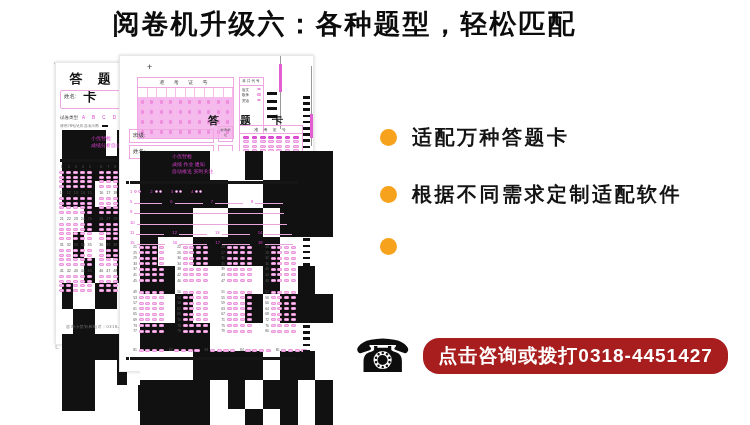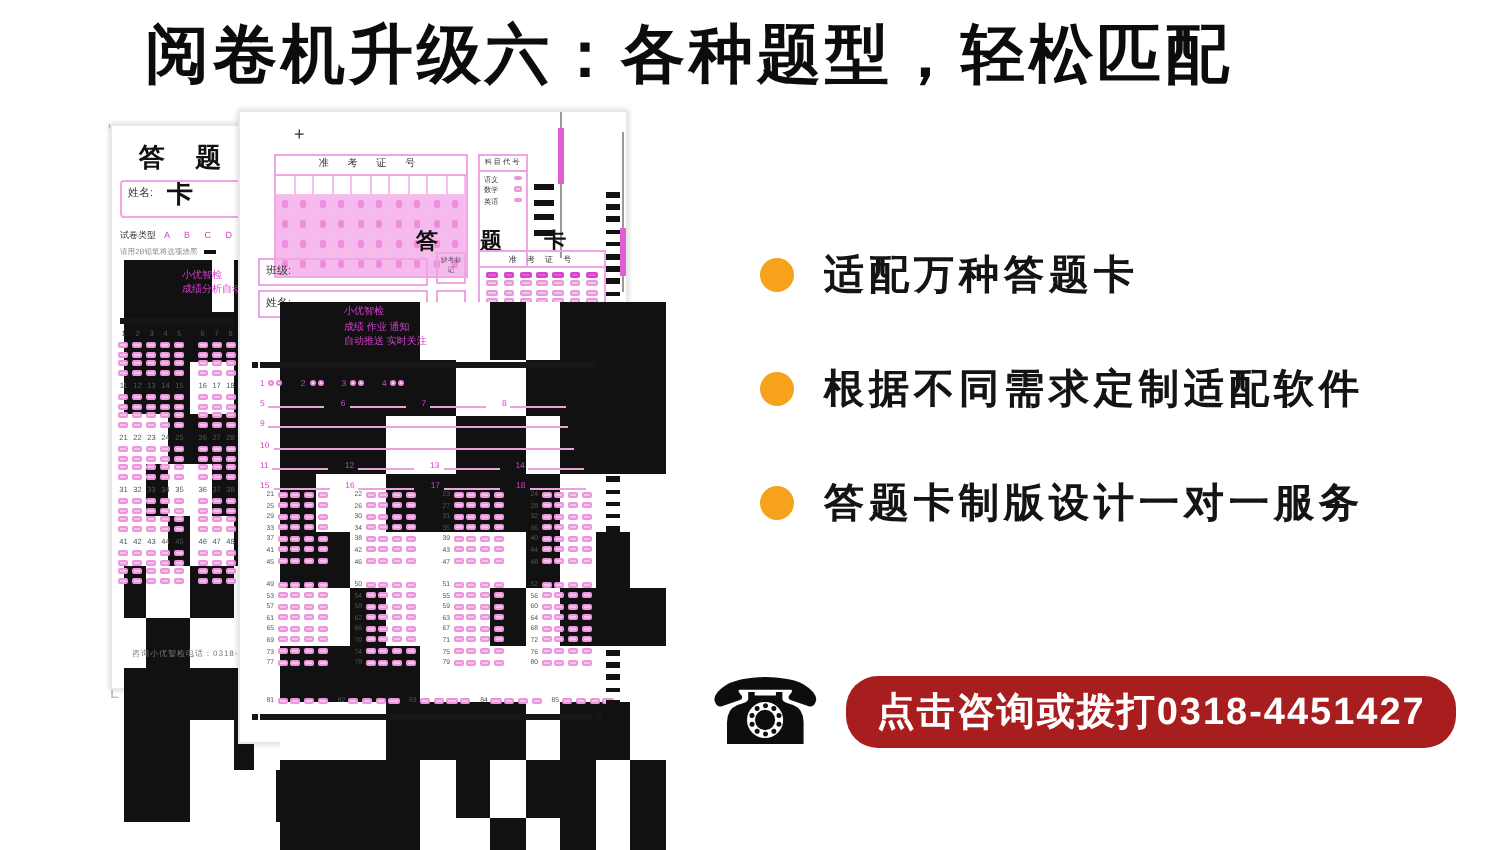--- a/index.html
+++ b/index.html
@@ -1,21 +1,21 @@
 <!DOCTYPE html>
 <html><head>
 <meta charset="utf-8">
 <style>
   html,body{margin:0;padding:0;}
   body{font-family:"Liberation Sans","DejaVu Sans",sans-serif;background:#fff;}
   #stage{position:relative;width:750px;height:425px;background:#fff;overflow:hidden;}
 
   
   .headline{position:absolute;top:6px;left:0;width:689px;text-align:center;
-    font-size:32px;font-weight:900;color:#0c0c0c;letter-spacing:2px;}
+    font-size:27px;font-weight:900;color:#0c0c0c;letter-spacing:2px;}
 
   
   .sheet{position:absolute;background:#fff;box-shadow:0 0 3px rgba(0,0,0,.18);border:1px solid #e8e8e8;}
   #sheetA{left:55px;top:62px;width:120px;height:281px;z-index:1;}
   #sheetB{left:119px;top:55px;width:193px;height:315px;z-index:2;}
 
   .sA-title{position:absolute;left:0;top:7px;width:74px;text-align:center;
     font-family:"Liberation Serif","DejaVu Serif",serif;font-weight:bold;
     font-size:13px;letter-spacing:6px;color:#111;}
   .sA-namebox{position:absolute;left:4px;top:27px;width:63px;height:19px;
@@ -1550,21 +1550,20 @@
     <div class="feature-row">
       <div class="bullet" style="background: rgb(246, 162, 29);"></div>
       <div class="feature-label">适配万种答题卡</div>
     </div>
     <div class="feature-row">
       <div class="bullet" style="background: rgb(246, 162, 29);"></div>
       <div class="feature-label">根据不同需求定制适配软件</div>
     </div>
     <div class="feature-row">
       <div class="bullet" style="background: rgb(246, 162, 29);"></div>
-      <div class="feature-label">答题卡制版设计一对一服务</div>
     </div>
   </div>
 
   <div class="hotline">
     <div class="phone-glyph">☎</div>
     <div class="hotline-banner" style="background: rgb(168, 29, 29); color: rgb(255, 255, 255);">点击咨询或拨打0318-4451427</div>
   </div>
 
 </div>
 

